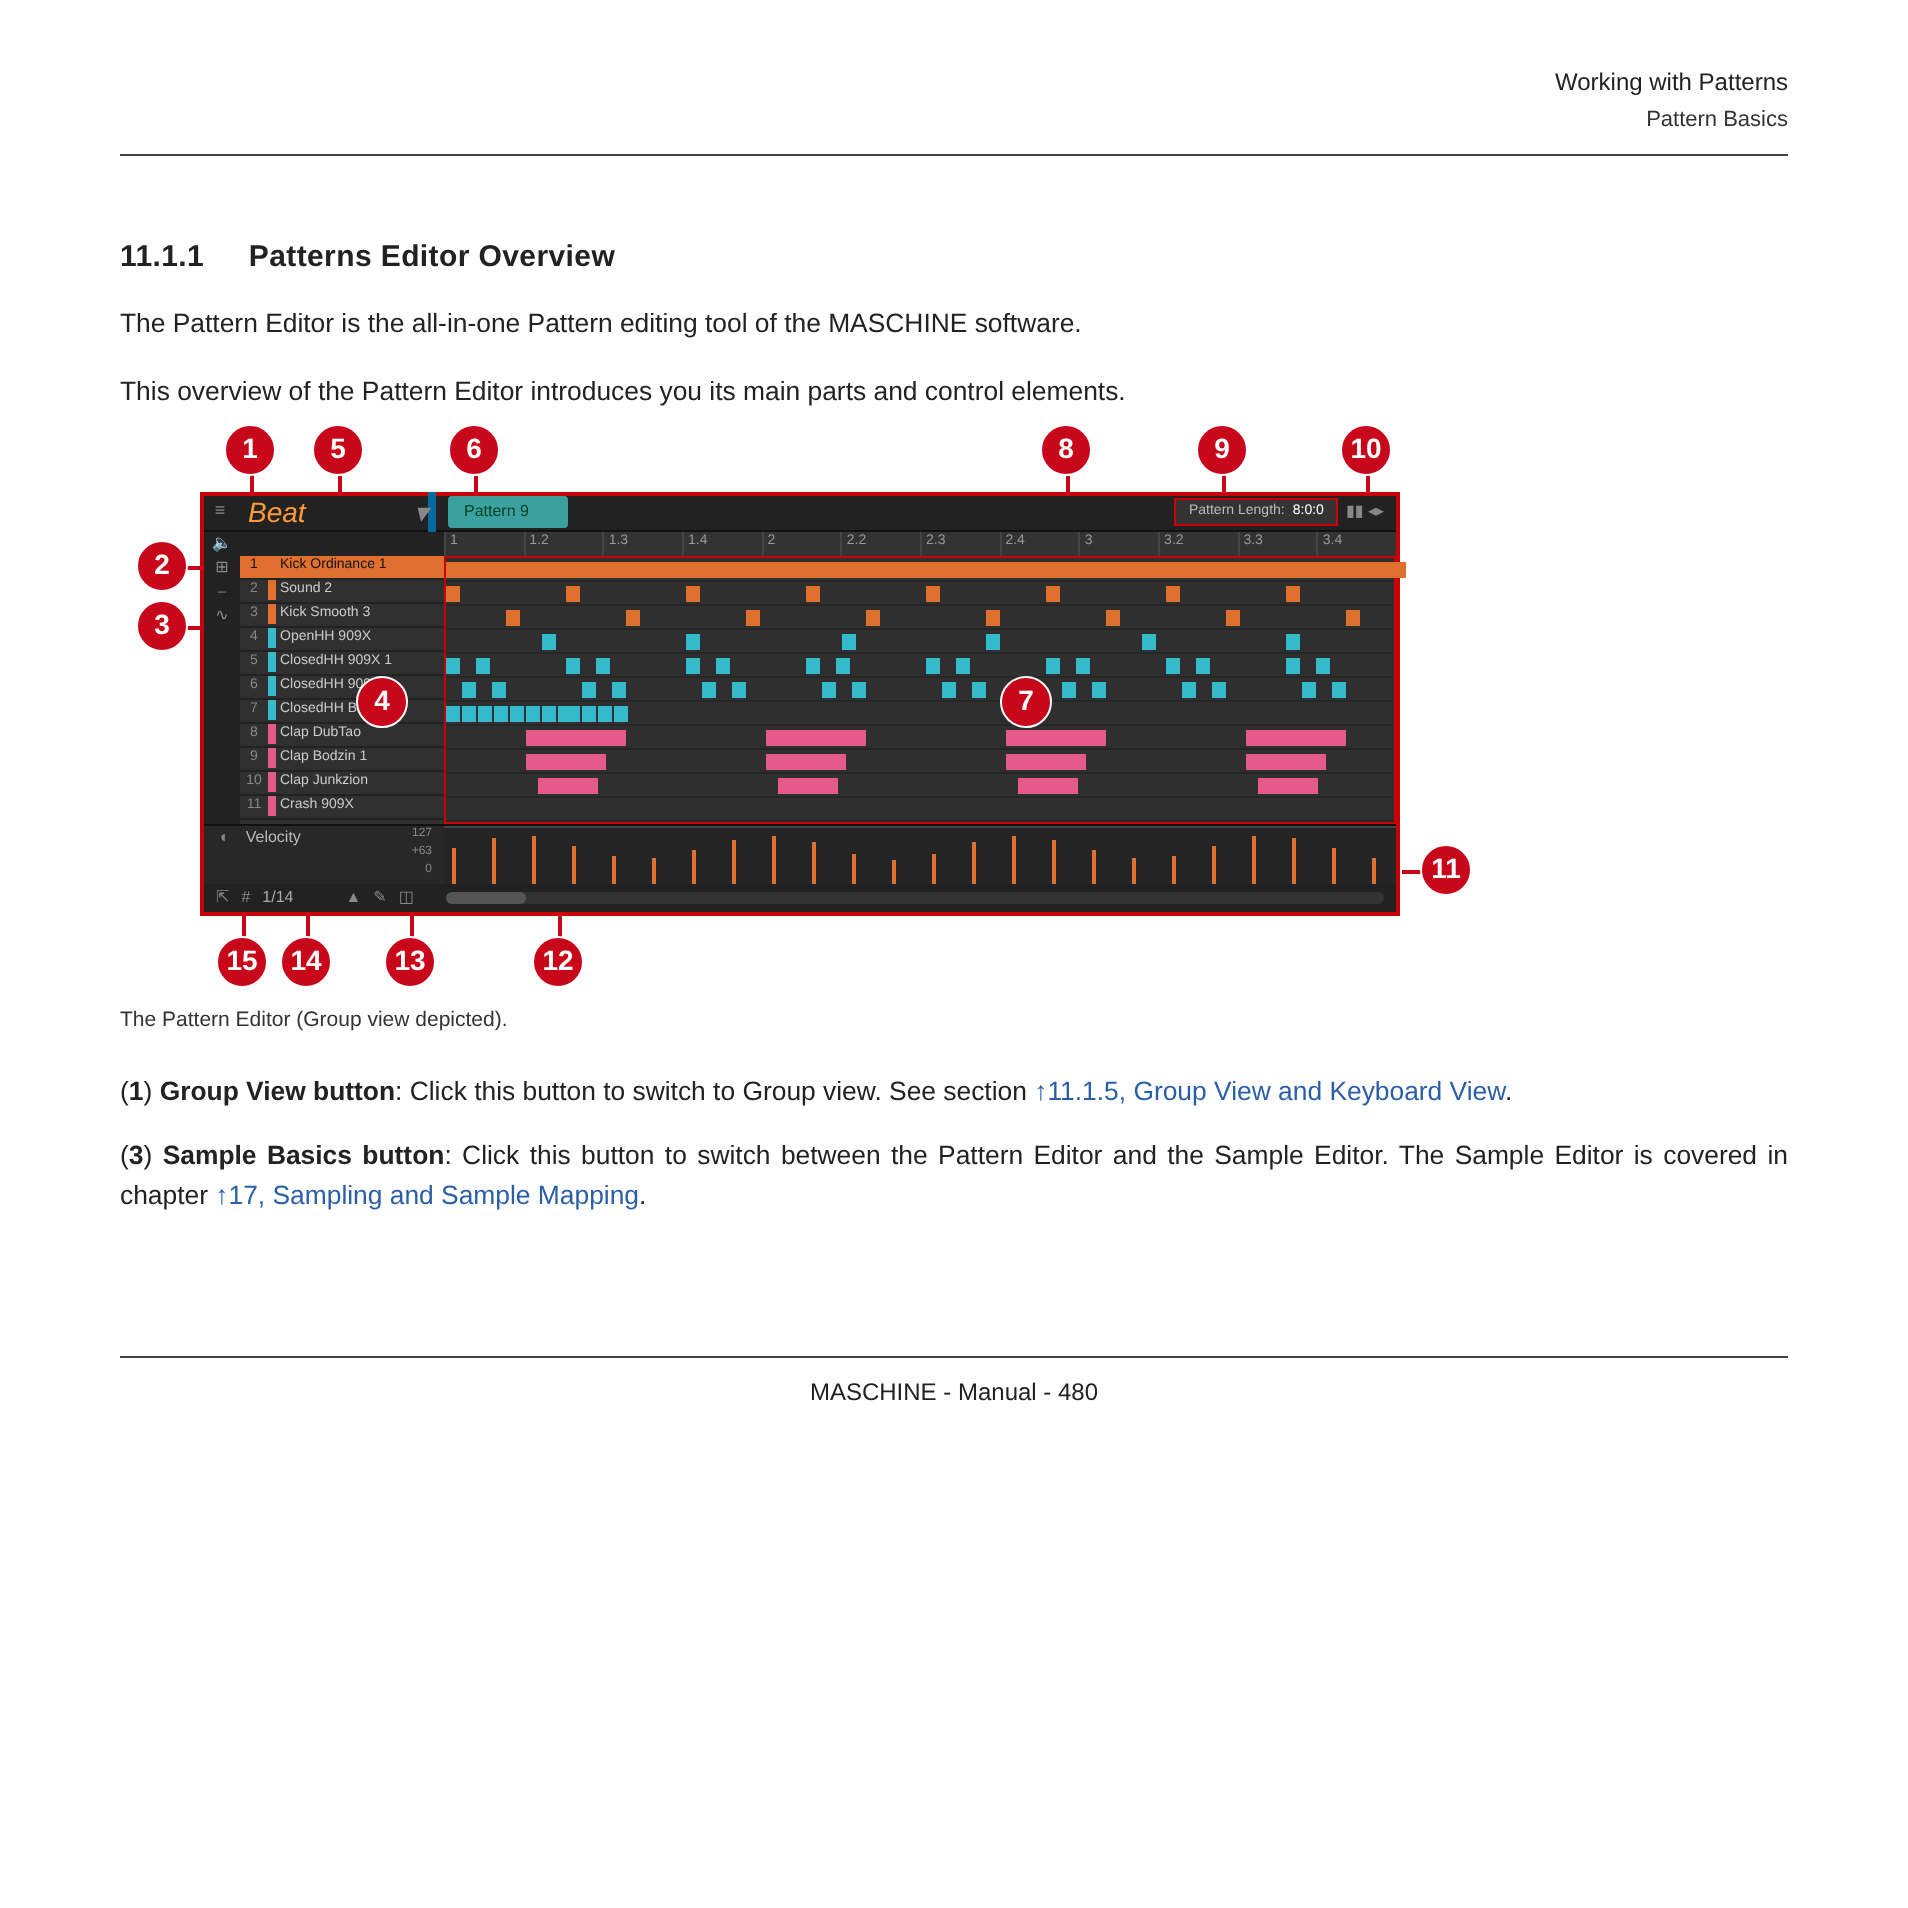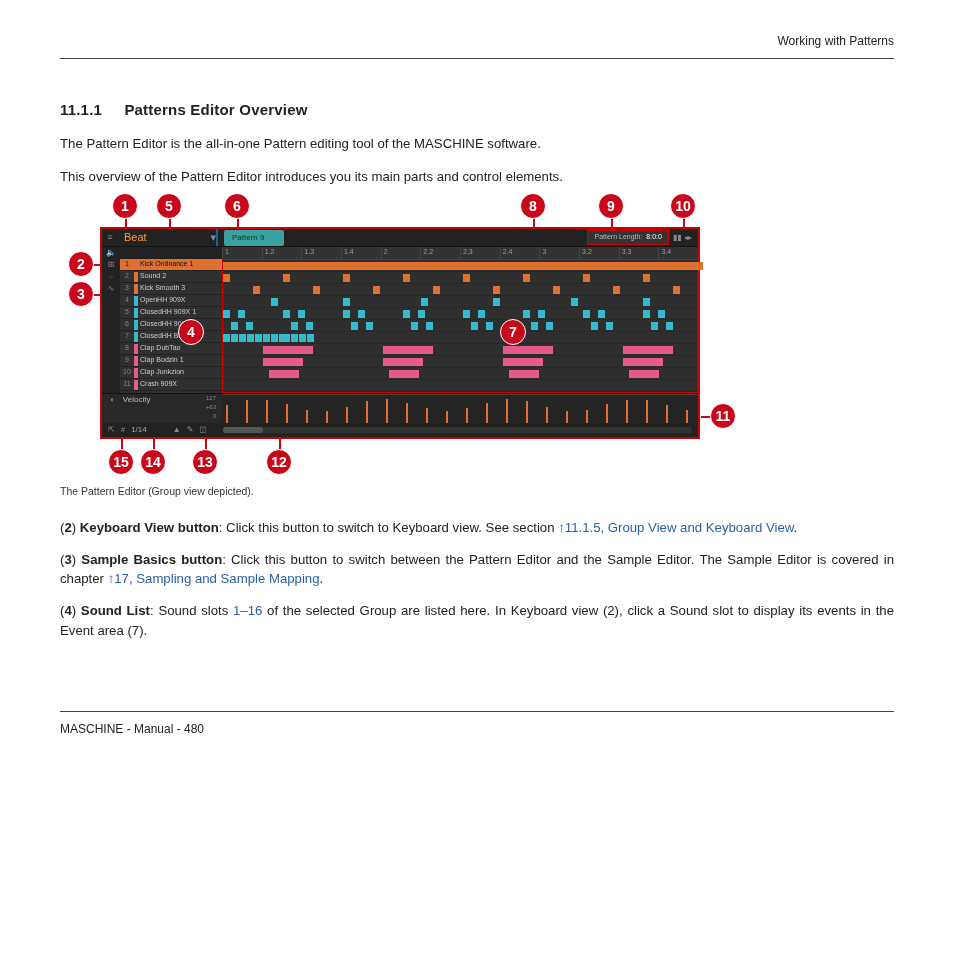--- a/index.html
+++ b/index.html
@@ -46,23 +46,24 @@
     display: flex;
     align-items: center;
     height: 18px;
     background: #222;
     border-bottom: 1px solid #111;
   }
   .ed-top .menu-icon { width: 16px; text-align:center; font-size:9px; color:#888; }
   .ed-top .beat {
     width: 100px;
     color: #ff9a3a;
-    font-size: 11px;
+    font-size: 14px;
     padding-left: 6px;
-    border-right: 2px solid #0369a1;
+    border-right: 4px solid #0369a1;
+    font-style: italic;
   }
   .ed-top .pattern {
     background: #3aa0a0;
     color: #042;
     font-size: 8px;
     padding: 2px 8px;
     margin-left: 6px;
     border-radius: 2px;
     min-width: 60px;
   }
@@ -143,31 +144,32 @@
     display:flex; align-items:center; justify-content:center;
     border:1.5px solid #fff;
     z-index:10;
     font-family:"Helvetica Neue", Arial, sans-serif;
   }
   .lead {
     position:absolute; background:#c9071a; z-index:5;
   }
 
   .footer {
-    text-align:left; font-size:12px; margin-top:8px;
+    text-align:center; font-size:12px; margin-top:8px;
   }
 
   .entry { margin-bottom: 12px; text-align: justify; }
   .entry b { font-weight: bold; }
 </style>
 </head>
 <body>
 
 <div class="header">
   <div class="header-title">Working with Patterns</div>
+  <div class="header-sub">Pattern Basics</div>
 </div>
 <hr class="top-rule">
 
 <h3 class="section-heading">
   <span class="sec-num">11.1.1</span>
   <span>Patterns Editor Overview</span>
 </h3>
 
 <p class="body">The Pattern Editor is the all-in-one Pattern editing tool of the MASCHINE software.</p>
 <p class="body">This overview of the Pattern Editor introduces you its main parts and control elements.</p>
@@ -461,19 +463,18 @@
   <div class="lead" style="top:189px;left:601px;width:12px;height:2px;"></div>
   <div class="lead" style="bottom:-12px;left:21px;width:2px;height:14px;"></div>
   <div class="lead" style="bottom:-12px;left:53px;width:2px;height:14px;"></div>
   <div class="lead" style="bottom:-12px;left:105px;width:2px;height:14px;"></div>
   <div class="lead" style="bottom:-12px;left:179px;width:2px;height:14px;"></div>
 </div>
 
 <div class="caption">The Pattern Editor (Group view depicted).</div>
 
 <div id="entries">
-    <p class="entry">(<b>2</b>) <b>Keyboard View button</b>: Click this button to switch to Keyboard view. See section <span class="link">↑11.1.5, Group View and Keyboard View</span>.</p>
+    <p class="entry">(<b>1</b>) <b>Group View button</b>: Click this button to switch to Group view. See section <span class="link">↑11.1.5, Group View and Keyboard View</span>.</p>
     <p class="entry">(<b>3</b>) <b>Sample Basics button</b>: Click this button to switch between the Pattern Editor and the Sample Editor. The Sample Editor is covered in chapter <span class="link">↑17, Sampling and Sample Mapping</span>.</p>
-    <p class="entry">(<b>4</b>) <b>Sound List</b>: Sound slots <span class="link">1–16</span> of the selected Group are listed here. In Keyboard view (2), click a Sound slot to display its events in the Event area (7).</p>
   </div>
 
 <hr class="bot-rule">
 <div class="footer">MASCHINE - Manual - 480</div>
 
 </body></html>

